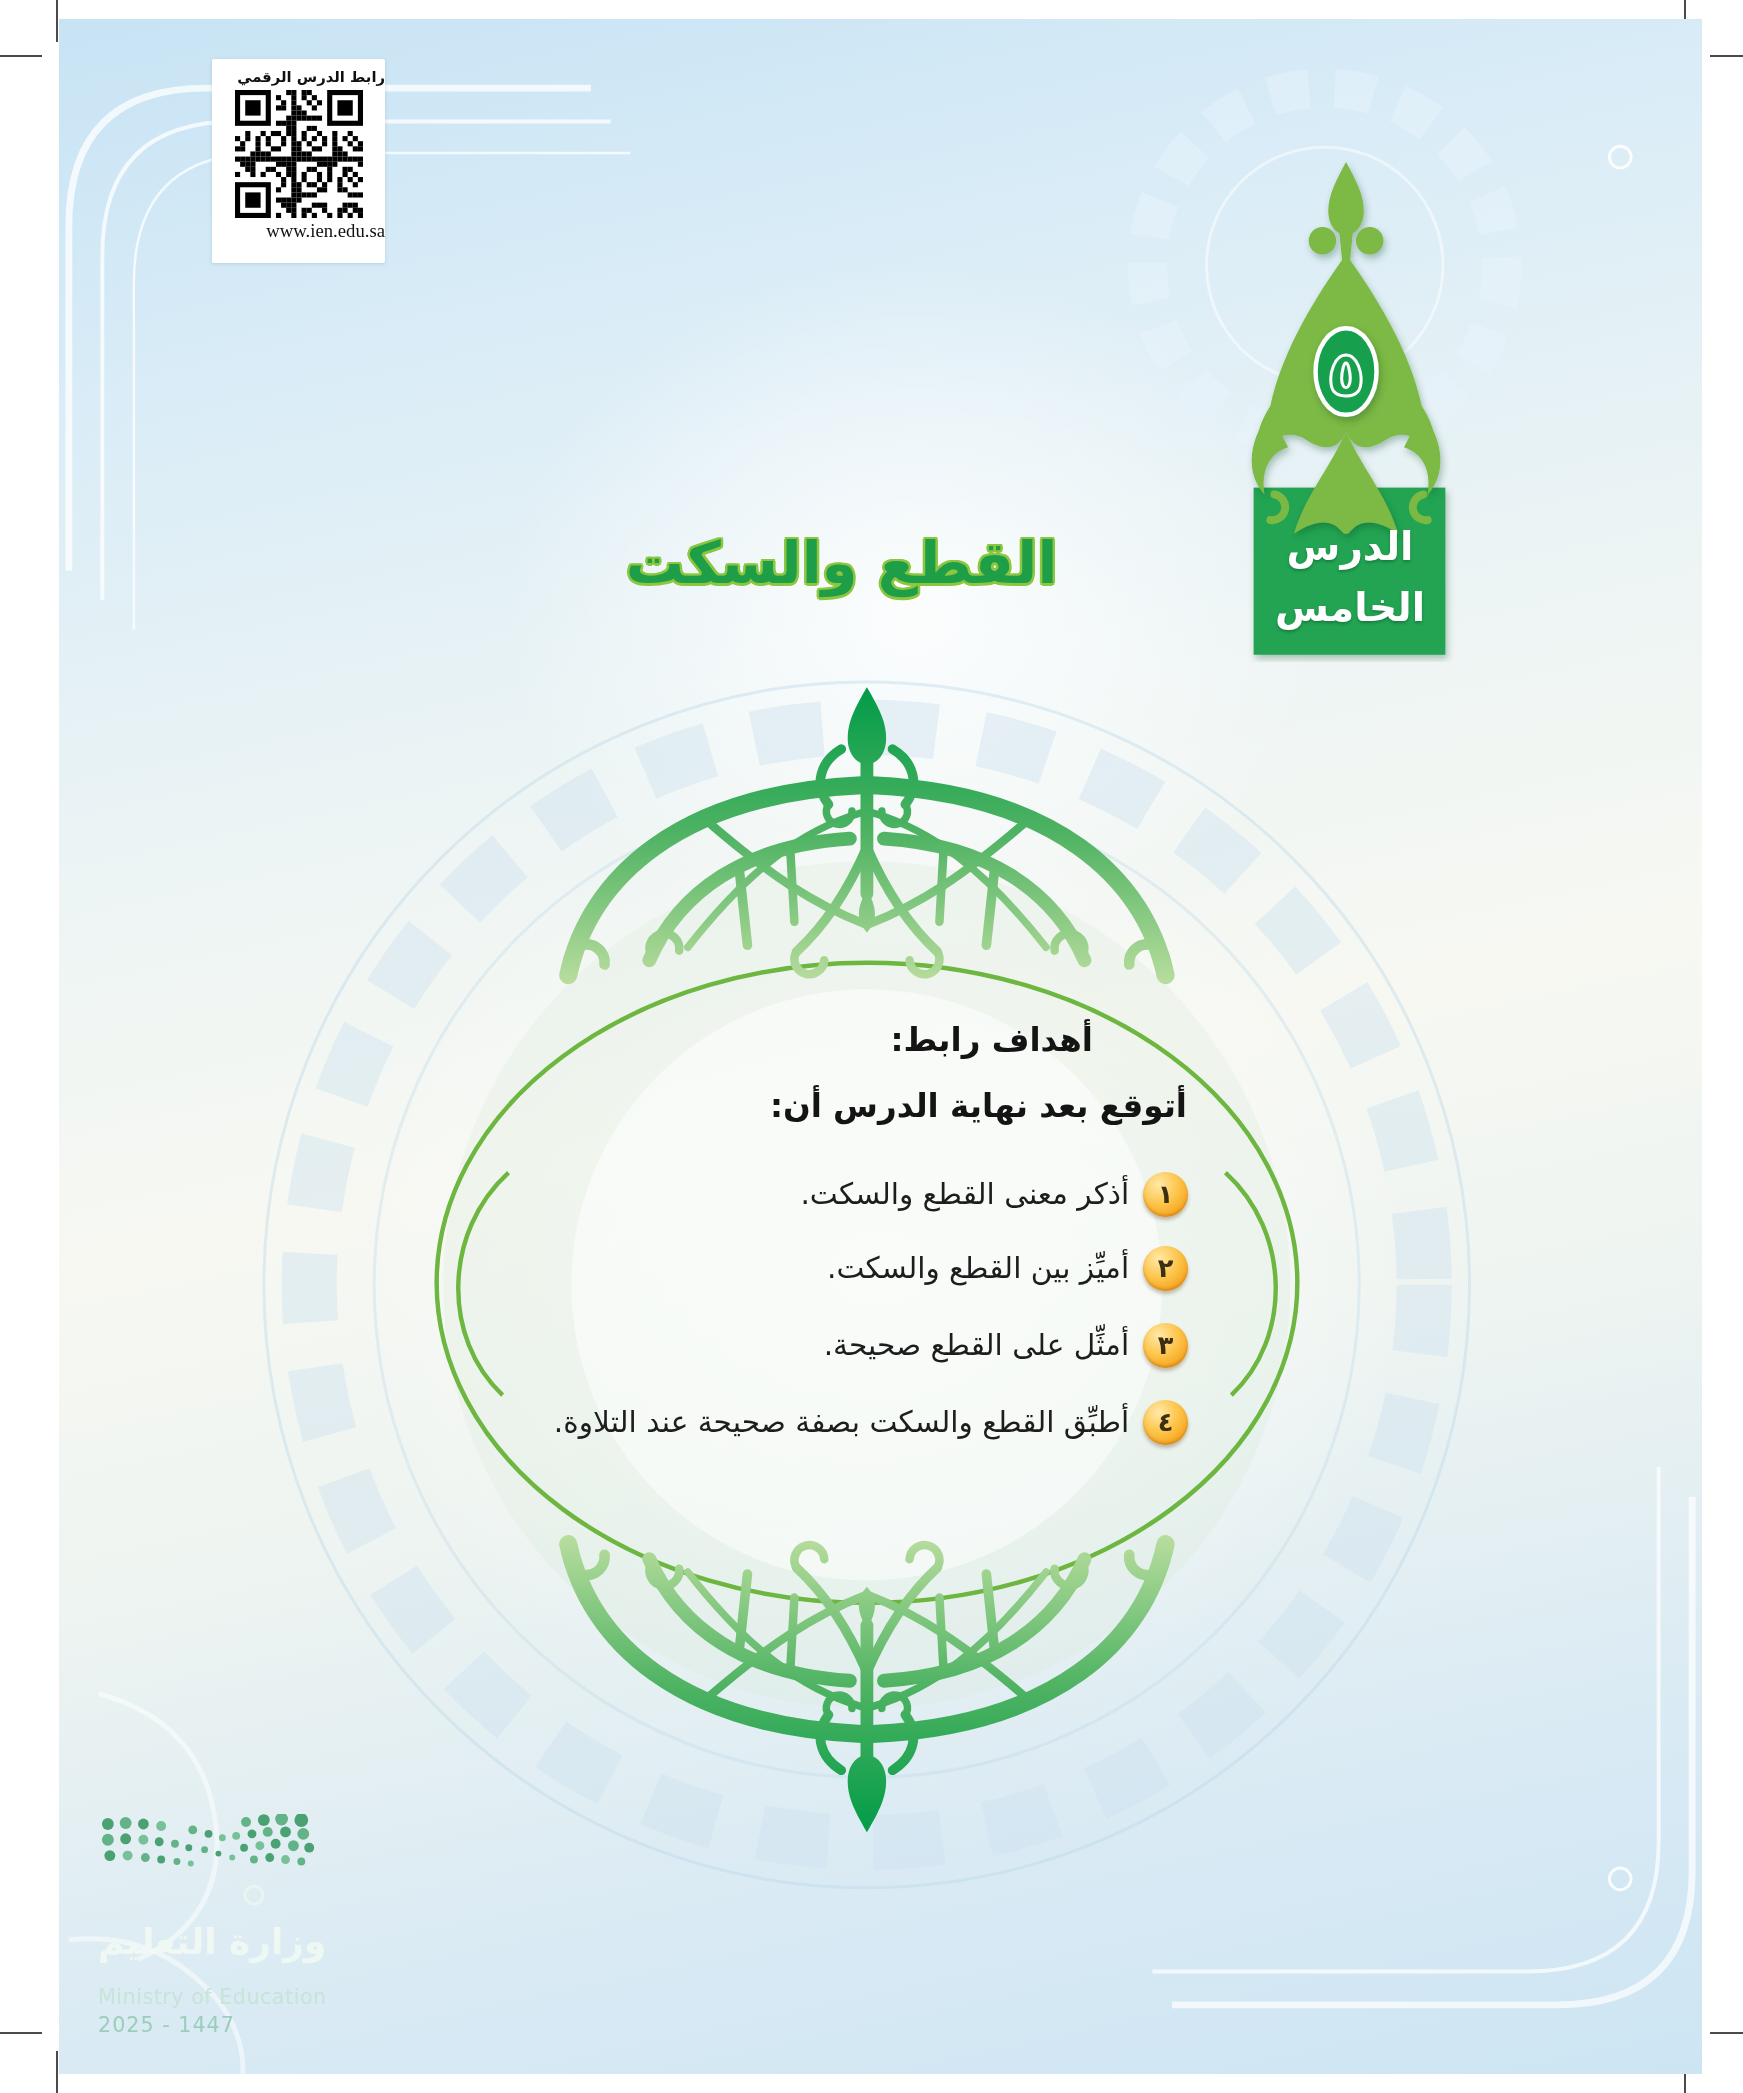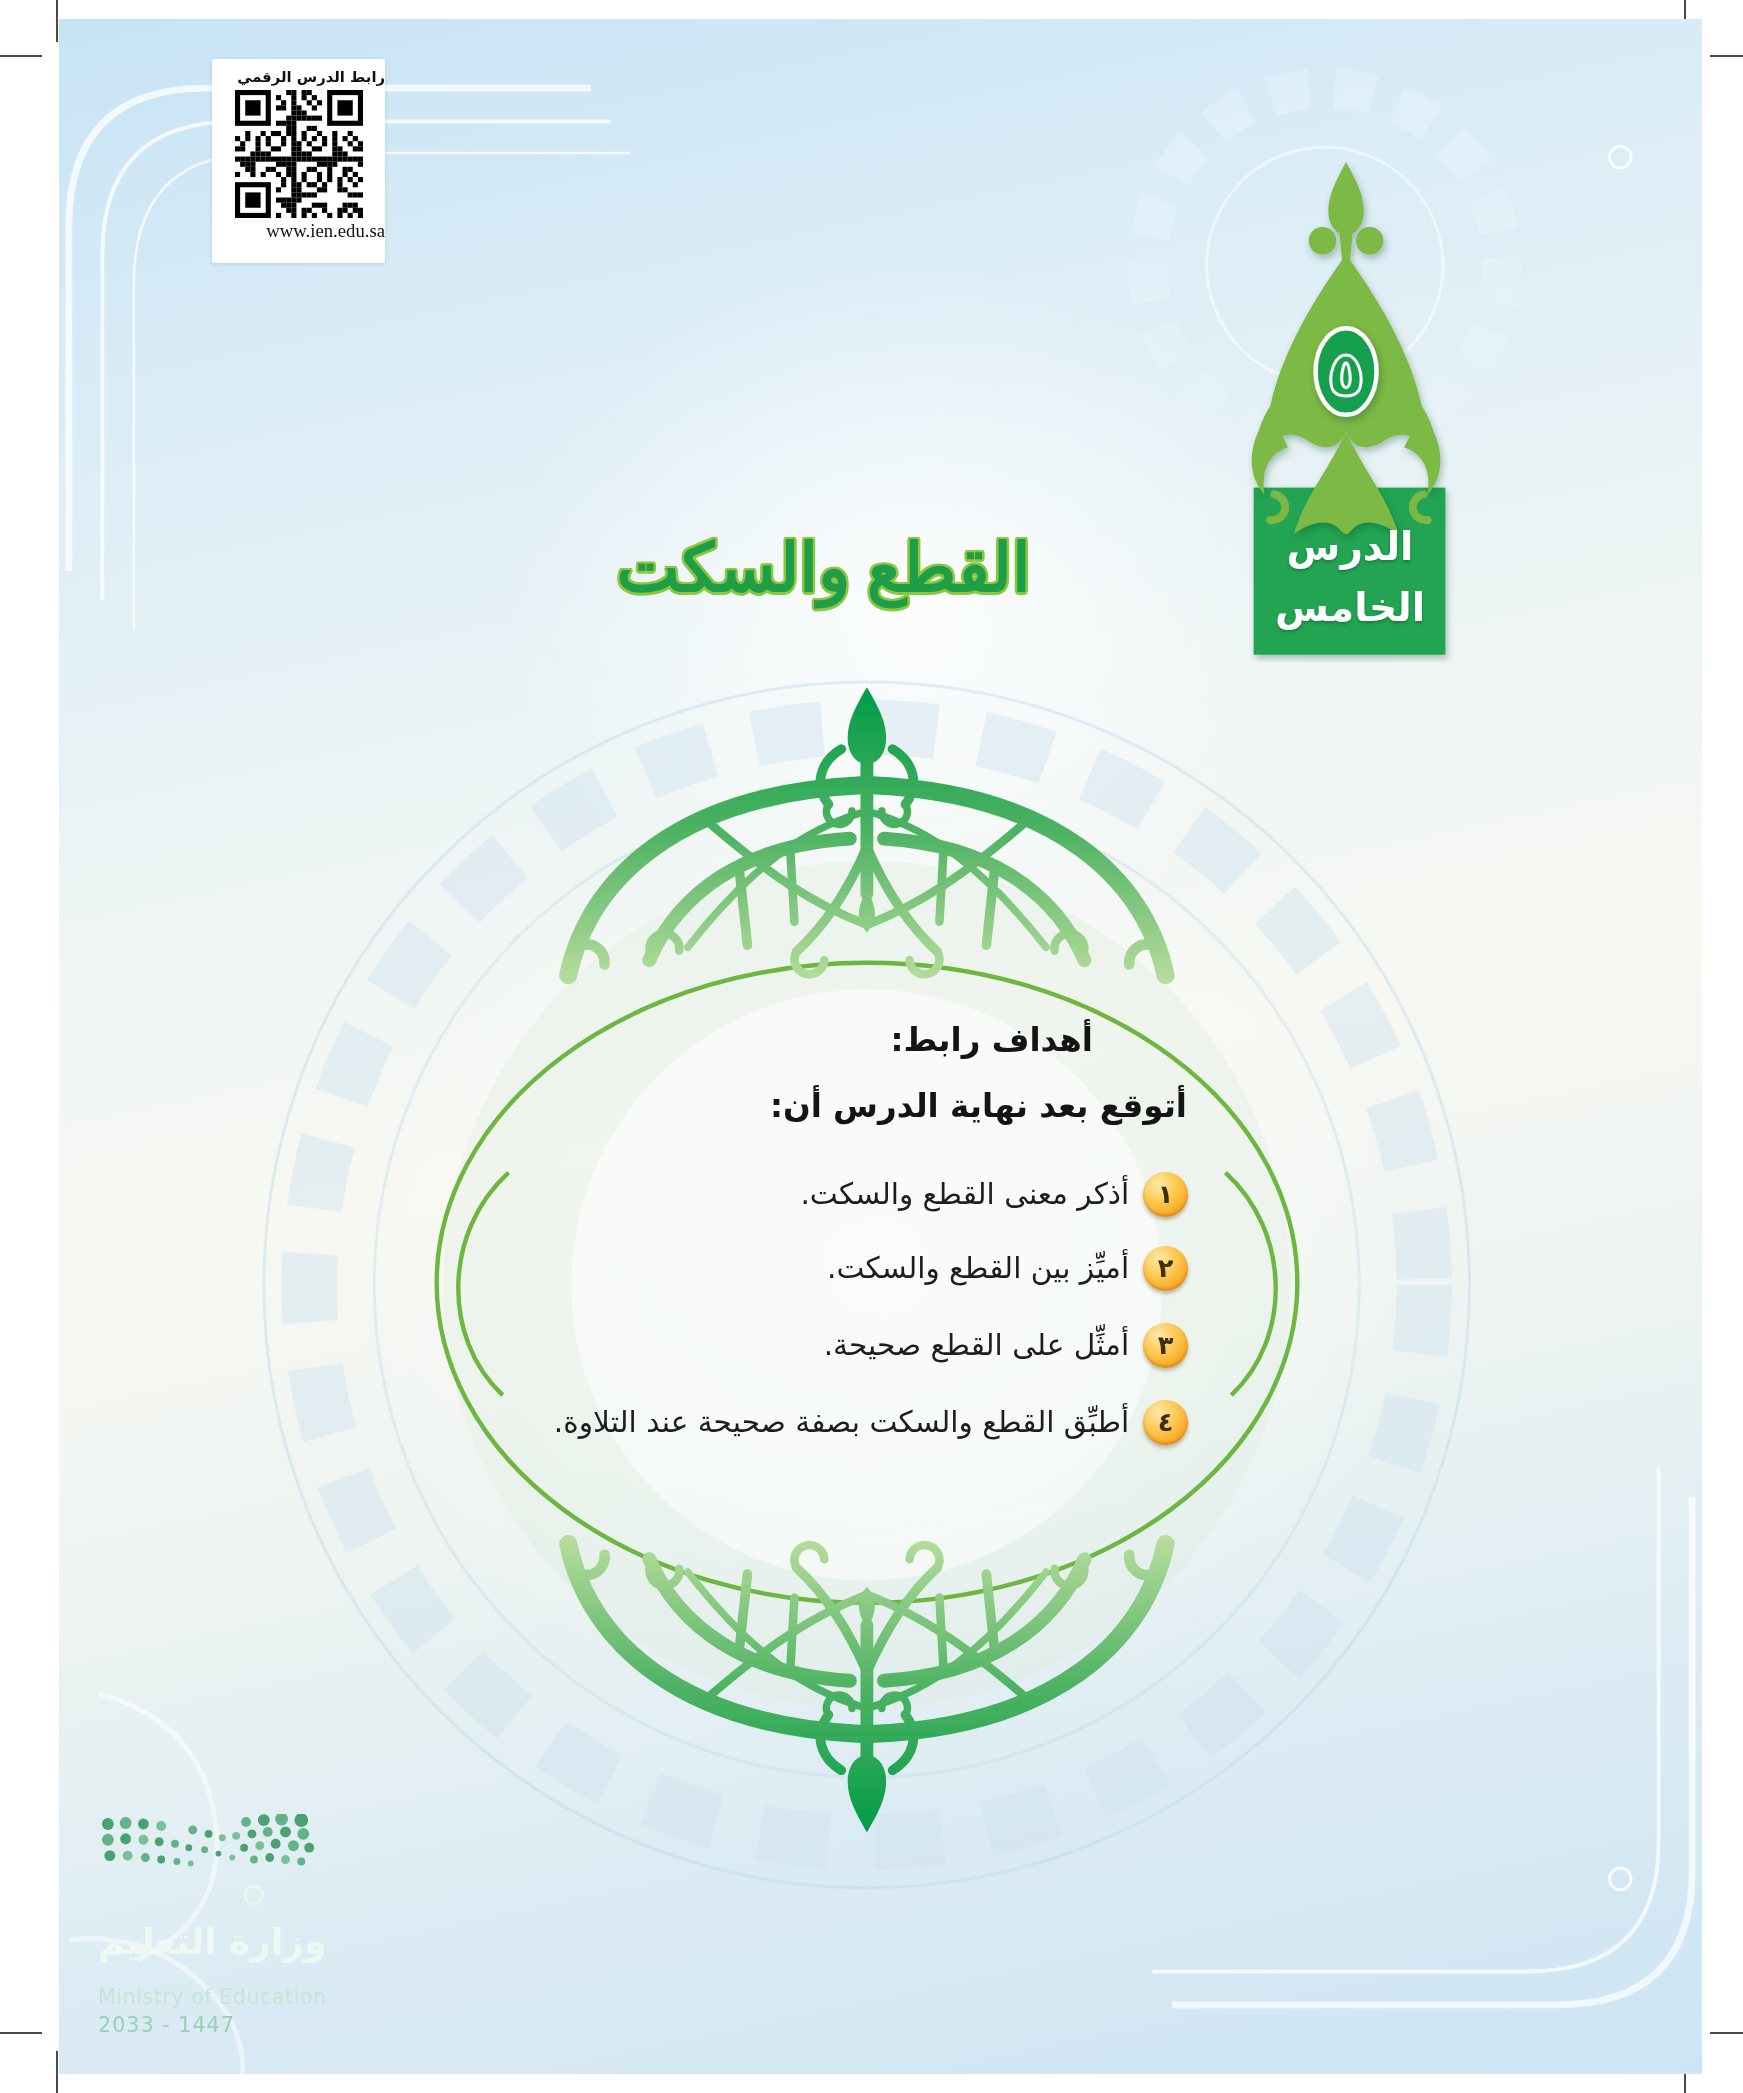--- a/index.html
+++ b/index.html
@@ -25,24 +25,24 @@
   .qr-svg{display:block;margin:5.9px auto 2px auto;}
   .qr-url{font-family:"Liberation Serif",serif;font-size:18.7px;color:#111;}
 
   
   .badge-wrap{position:absolute;left:1172px;top:129px;width:236px;height:514px;z-index:3;}
   .badge-title{position:absolute;left:1195px;top:497px;width:192px;z-index:4;
     color:#fff;font-weight:700;font-size:39px;line-height:61px;text-align:center;direction:rtl;
     text-shadow:0 2px 3px rgba(0,60,30,.35);}
 
   
-  .lesson-title{position:absolute;left:469px;top:510px;width:591px;z-index:3;
-    text-align:center;direction:rtl;font-size:67px;font-weight:700;color:#1f9e48;
+  .lesson-title{position:absolute;left:487px;top:510px;width:591px;z-index:3;
+    text-align:center;direction:rtl;font-size:58px;font-weight:700;color:#1f9e48;
     text-shadow:2.5px 0 0 #8dc63f,-2.5px 0 0 #8dc63f,0 2.5px 0 #8dc63f,0 -2.5px 0 #8dc63f,
-      1.8px 1.8px 0 #8dc63f,-1.8px -1.8px 0 #8dc63f,1.8px -1.8px 0 #8dc63f,-1.8px 1.8px 0 #8dc63f;font-family:Liberation Serif, serif;}
+      1.8px 1.8px 0 #8dc63f,-1.8px -1.8px 0 #8dc63f,1.8px -1.8px 0 #8dc63f,-1.8px 1.8px 0 #8dc63f;}
 
   
   .frame-svg{position:absolute;left:355px;top:661px;z-index:1;}
 
   
   .obj-heading{position:absolute;right:609px;top:1002px;z-index:2;direction:rtl;
     font-size:32.5px;font-weight:700;color:#141414;}
   .obj-subheading{position:absolute;right:515px;top:1068px;z-index:2;direction:rtl;
     font-size:32.5px;font-weight:700;color:#141414;}
   .obj-row{position:absolute;right:514px;height:55px;z-index:2;direction:rtl;
@@ -472,17 +472,17 @@
           <circle cx="214" cy="34" r="5" fill="#4aa273"></circle>
         <circle cx="158" cy="46" r="4" fill="#63b389"></circle>
           <circle cx="174" cy="44" r="4.5" fill="#4aa273"></circle>
         <circle cx="190" cy="46" r="4.5" fill="#78c098"></circle>
           <circle cx="206" cy="48" r="4" fill="#63b389"></circle>
       </g>
       <circle cx="158" cy="82" r="9" fill="none" stroke="#e9f6ef" stroke-width="3"></circle>
     </svg>
     <div class="moe-ar">وزارة التعليم</div>
     <div class="moe-en">Ministry of Education</div>
-    <div class="moe-years">2033 - 1447</div>
+    <div class="moe-years">2025 - 1447</div>
   </div>
 
 </div>
 
 
 </body></html>

